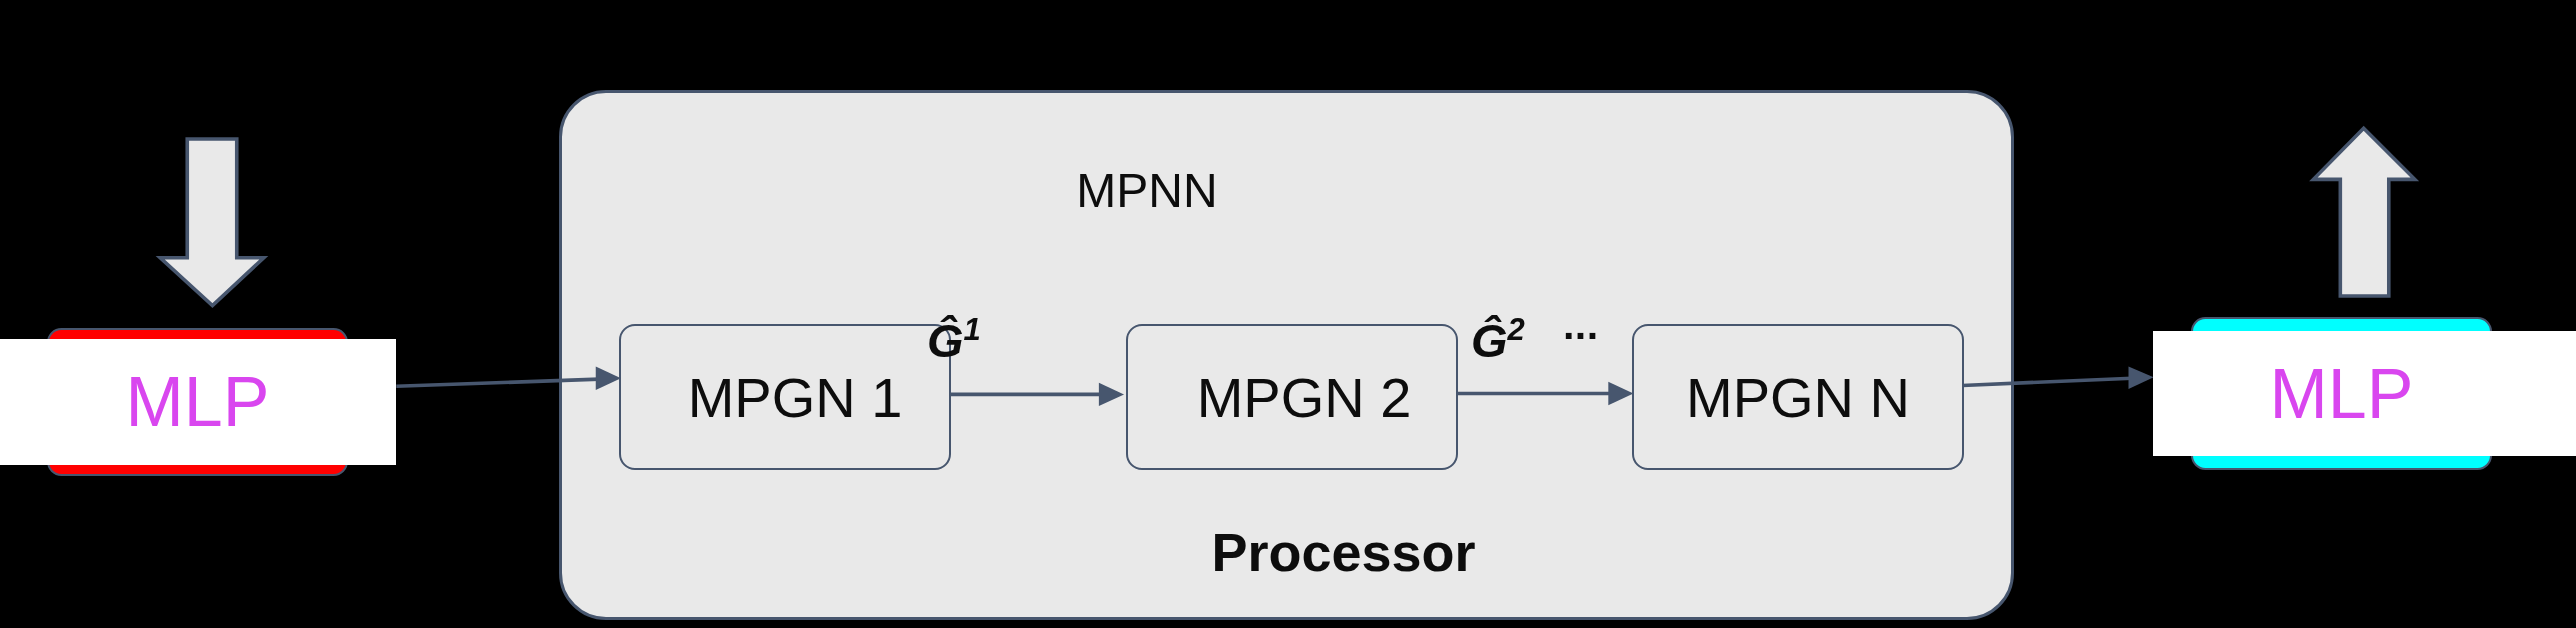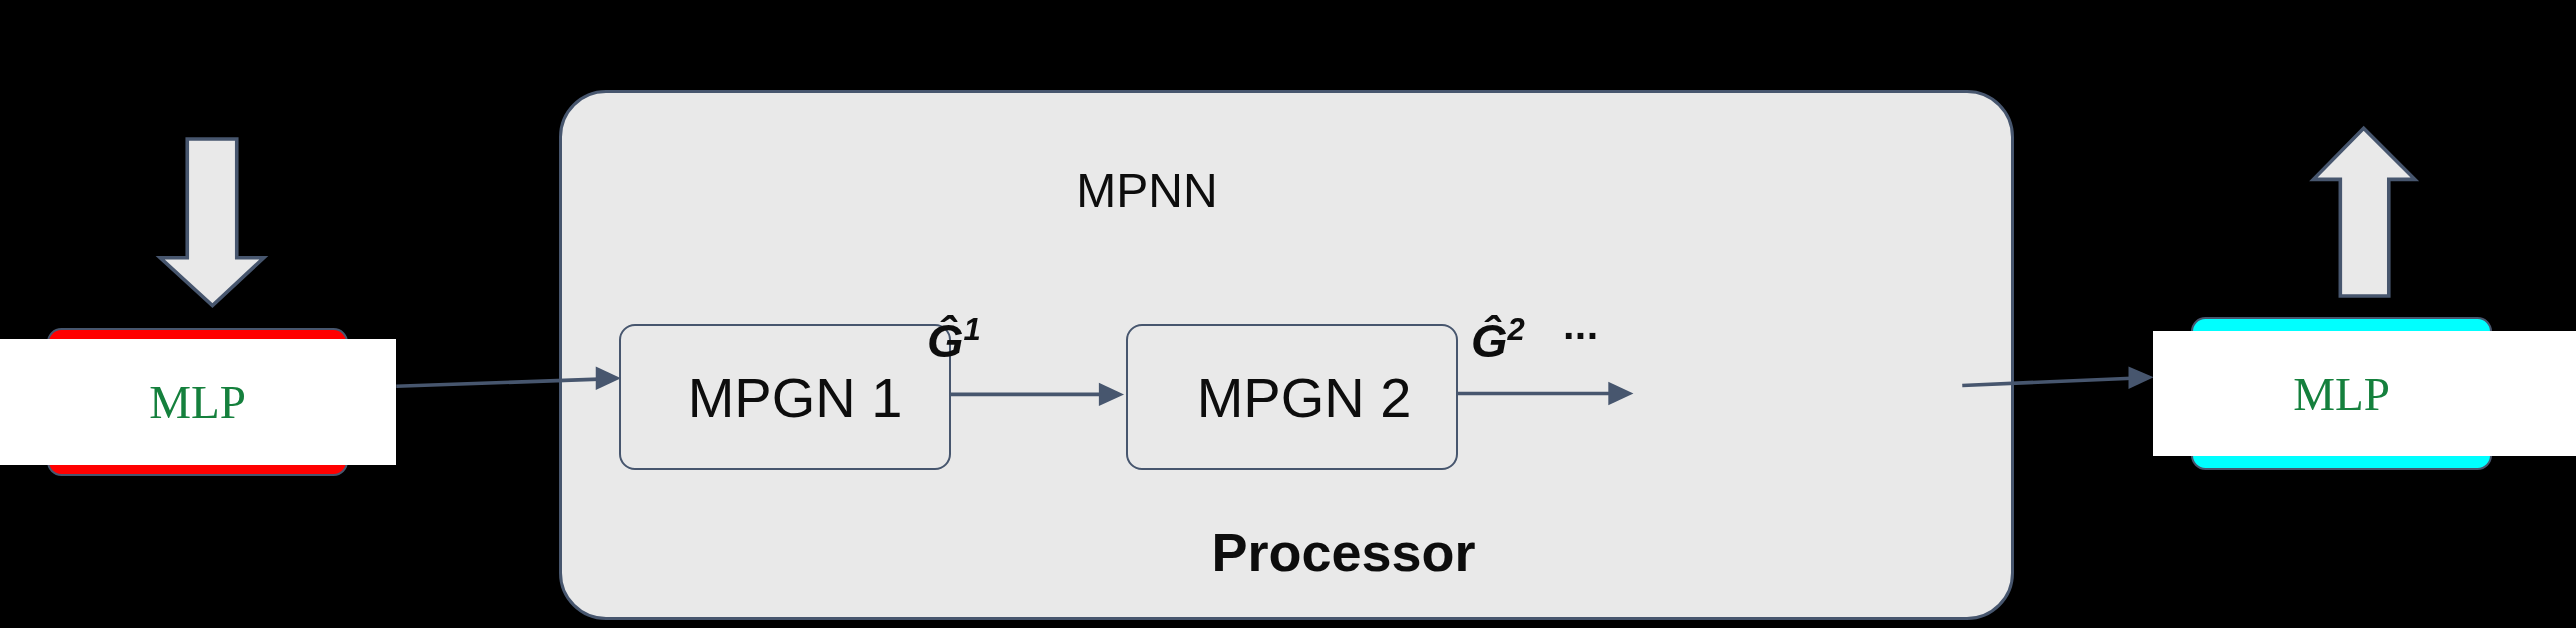--- a/index.html
+++ b/index.html
@@ -17,21 +17,21 @@
   }
   .cyan-rect{
     left:2191px;top:317px;width:301px;height:153px;
     background:#00ffff;border:2.7px solid #47566e;border-radius:14.4px;
   }
   .white-rect{position:absolute;background:#ffffff;}
   .white-left{left:0;top:339px;width:396px;height:126px;}
   .white-right{left:2153px;top:331px;width:423px;height:125px;}
   .mlp-text{
     position:absolute;display:flex;align-items:center;justify-content:center;
-    color:#15803d;font-size:47px;font-family:Liberation Serif, serif;
+    color:#d946ef;font-size:70px;
   }
   .mlp-text-left{left:47px;top:339px;width:301px;height:126px;}
   .mlp-text-right{left:2191px;top:331px;width:301px;height:125px;}
   .container{
     position:absolute;box-sizing:border-box;
     left:559px;top:90px;width:1455px;height:530px;
     background:#e9e9e9;border:3.6px solid #47566e;border-radius:47px;
   }
   .container-title{
     position:absolute;left:559px;top:147px;width:1176px;
@@ -81,20 +81,21 @@
   <div class="node-fill red-rect"></div>
   <div class="white-rect white-left"></div>
   <div class="mlp-text mlp-text-left">MLP</div>
 
   <div class="container"></div>
   <div class="container-title">MPNN</div>
   <div class="container-caption">Processor</div>
 
   <div class="stage-box stage-1">MPGN 1</div>
   <div class="stage-box stage-2">MPGN 2</div>
+  <div class="stage-box stage-n">MPGN N</div>
 
   <div class="glabel glabel-1"><span>Ĝ</span><sup>1</sup></div>
   <div class="glabel glabel-2"><span>Ĝ</span><sup>2</sup></div>
   <div class="dots">···</div>
 
   <svg class="overlay" width="2576" height="628" viewBox="0 0 2865 699">
 
     <line x1="440" y1="430" x2="666" y2="422" stroke="#47566e" stroke-width="4"></line>
     <polygon points="690,421 662,408 662,434" fill="#47566e"></polygon>
 

